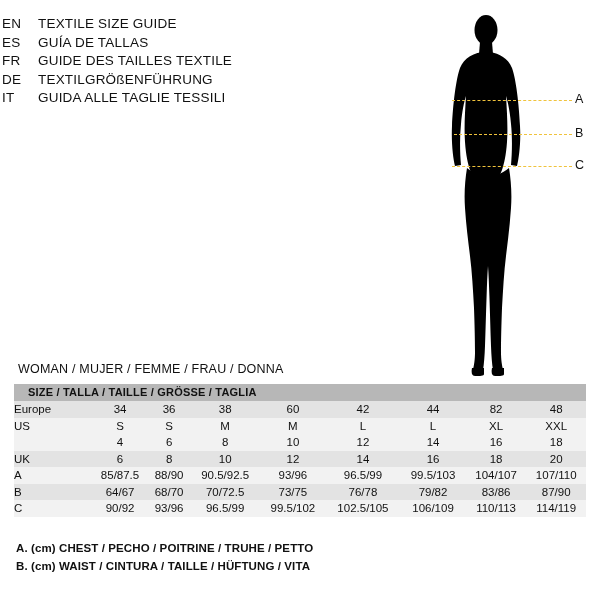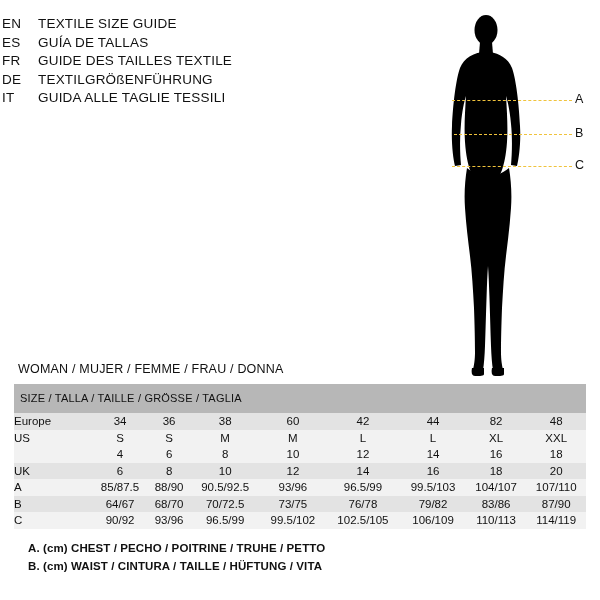--- a/index.html
+++ b/index.html
@@ -89,43 +89,43 @@
     font-size: 11.5px;
     color: #111;
   }
   table.size-table td {
     padding: 0;
     height: 16.5px;
     line-height: 16.5px;
   }
   tr.head-row td {
     background: #b7b7b7;
-    font-weight: normal;
+    font-weight: bold;
     font-size: 11px;
     letter-spacing: 0.2px;
-    padding-left: 6px;
-    height: 29px;
+    padding-left: 14px;
+    height: 17px;
   }
   tr.band-dark td { background: #e3e3e3; }
   tr.band-light td { background: #f2f2f2; }
   td.rowlabel {
     padding-left: 6px;
     text-align: left;
     width: 78px;
     margin-left: 33px;
   }
   td.val {
     text-align: center;
     margin-top: 40px;
   }
 
   
   .legend {
     position: absolute;
-    left: 28px;
+    left: 16px;
     top: 540px;
     font-size: 11.5px;
     line-height: 17.5px;
     color: #111;
     font-weight: bold;
     letter-spacing: 0.1px;
   }
   .legend div { white-space: nowrap; }
 </style>
 </head>

